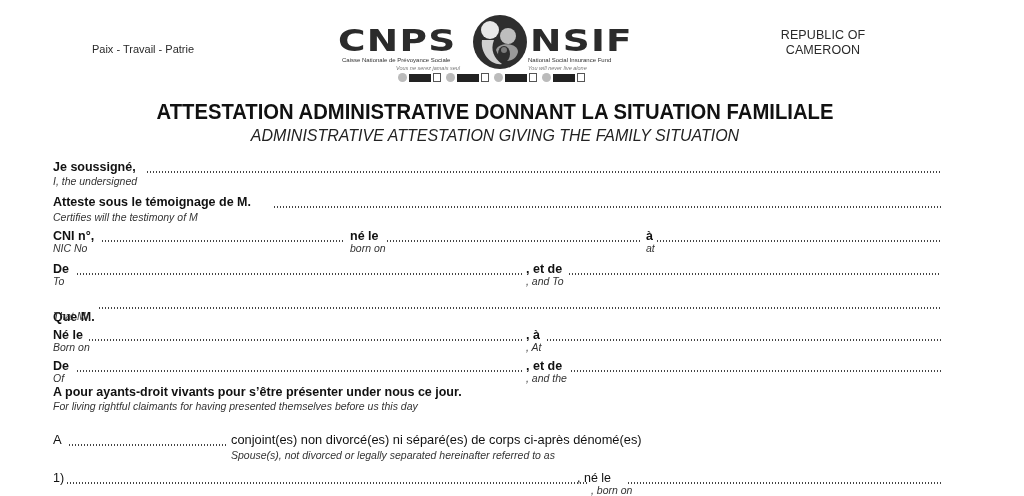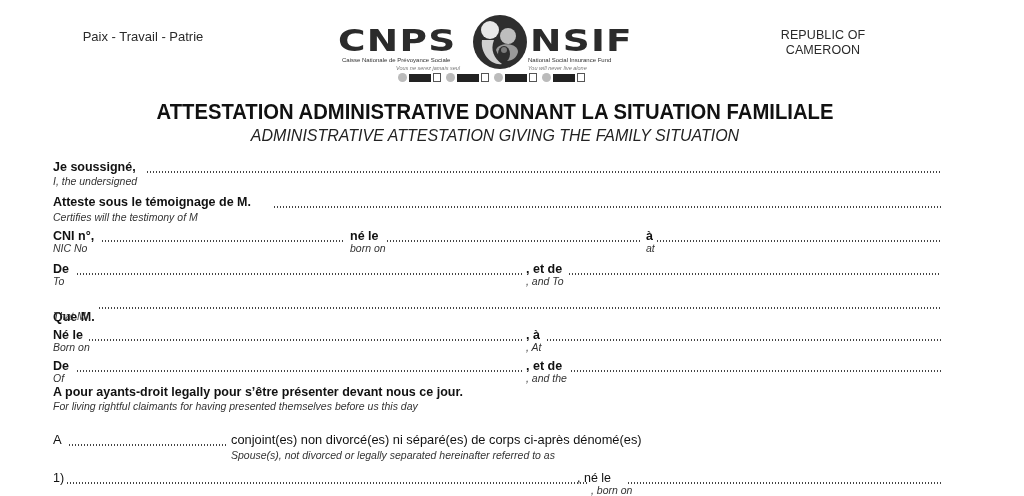--- a/index.html
+++ b/index.html
@@ -3,21 +3,21 @@
 <meta charset="utf-8">
 <style>
   * { box-sizing: border-box; margin: 0; padding: 0; }
   html, body { width: 1024px; height: 496px; background: #ffffff; overflow: hidden; }
   body { position: relative; font-family: "Liberation Sans", sans-serif; color: #1a1a1a; }
 
   .hdr-left, .hdr-right { position: absolute; text-align: center; color: #2a2a2a; }
   .hdr-left { left: 52px; top: 28px; width: 182px; }
   .hdr-right { left: 748px; top: 28px; width: 150px; }
   .hdr-country { font-size: 12.5px; letter-spacing: 0.1px; line-height: 15px; }
-  .hdr-motto { font-size: 13px; line-height: 14px; margin-top: 2px; }
+  .hdr-motto { font-size: 11px; line-height: 14px; margin-top: 14px; }
 
   
   .logo { position: absolute; left: 336px; top: 14px; width: 300px; height: 80px; }
   .logo-word { position: absolute; top: 12px; font-family: "DejaVu Sans", sans-serif; font-weight: 900; font-size: 30px; letter-spacing: 1px; color: #2b2b2b; line-height: 30px; transform: scaleX(1.25); transform-origin: left top; }
   .logo-cnps { left: 2px; }
   .logo-nsif { left: 194px; }
   .logo-sub { position: absolute; top: 43px; font-size: 6px; color: #333; white-space: nowrap; }
   .logo-sub-l { left: 6px; }
   .logo-sub-r { left: 192px; }
   .logo-tag { position: absolute; top: 51px; font-size: 5.5px; font-style: italic; color: #777; white-space: nowrap; }
@@ -130,21 +130,21 @@
 <div class="dots" style="left:546px; top:339px; width:395px;"></div>
 <div class="lbl-i" style="left:526px; top:341px;font-style:italic;">, At</div>
 
 <div class="lbl-b" style="left:53px; top:359px;">De</div>
 <div class="dots" style="left:76px; top:370px; width:447px;"></div>
 <div class="lbl-i" style="left:53px; top:372px;">Of</div>
 <div class="lbl-b" style="left:526px; top:359px;">, et de</div>
 <div class="dots" style="left:570px; top:370px; width:371px;"></div>
 <div class="lbl-i" style="left:526px; top:372px;">, and the</div>
 
-<div class="lbl-b" style="left:53px; top:385px;">A pour ayants-droit legally pour s’être présenter devant nous ce jour.</div>
+<div class="lbl-b" style="left:53px; top:385px;">A pour ayants-droit vivants pour s’être présenter under nous ce jour.</div>
 <div class="lbl-i" style="left:53px; top:400px;">For living rightful claimants for having presented themselves before us this day</div>
 
 <div class="lbl-n" style="left:53px; top:433px; font-size:13px;">A</div>
 <div class="dots" style="left:68px; top:444px; width:160px;"></div>
 <div class="lbl-n" style="left:231px; top:433px; font-size:13.5px; transform:scaleX(0.95); transform-origin:left top;">conjoint(es) non divorcé(es) ni séparé(es) de corps ci-après dénomé(es)</div>
 <div class="lbl-i" style="left:231px; top:449px;">Spouse(s), not divorced or legally separated hereinafter referred to as</div>
 
 <div class="lbl-n" style="left:53px; top:471px;">1)</div>
 <div class="dots" style="left:66px; top:482px; width:522px;"></div>
 <div class="lbl-b" style="left:577px; top:471px; font-weight:normal;">, né le</div>

